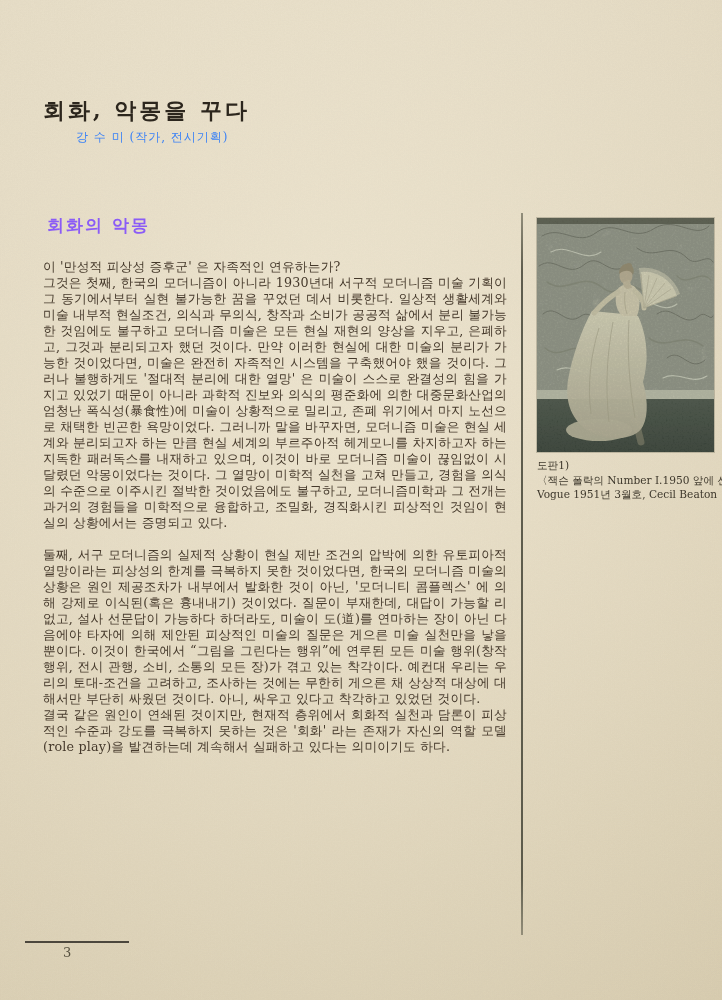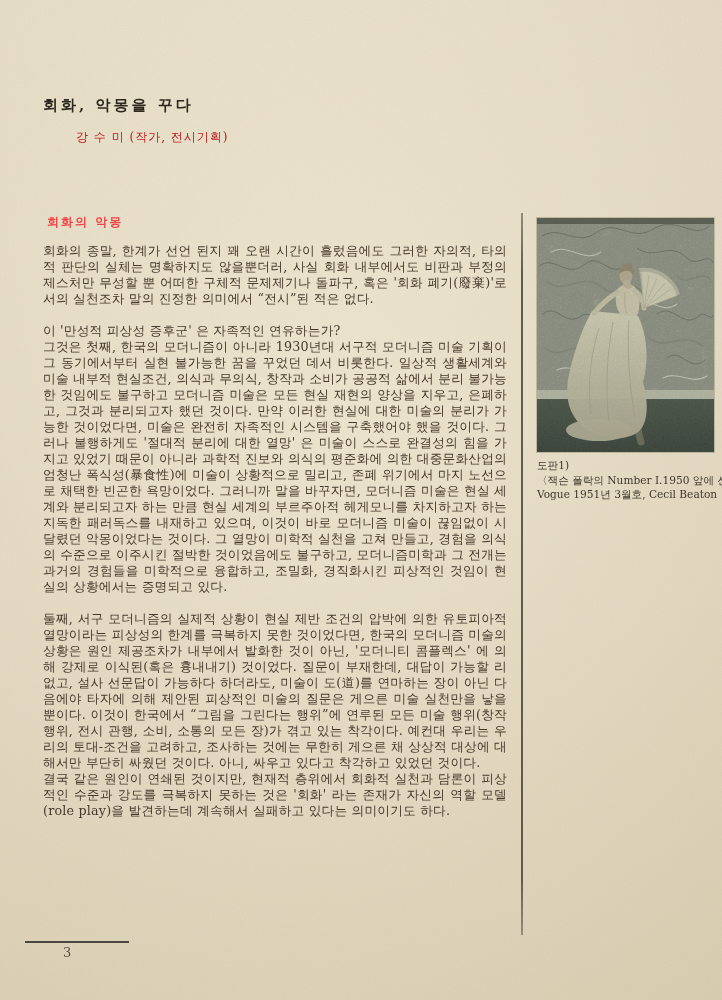--- a/index.html
+++ b/index.html
@@ -7,29 +7,29 @@
     width:722px;height:1000px;position:relative;overflow:hidden;
     font-family:"DejaVu Serif","Liberation Serif",serif;
     background:linear-gradient(160deg,#eee5cf 0%,#e9dfc7 45%,#e0d5b9 100%);
   }
   .vignette{position:absolute;inset:0;pointer-events:none;
     background:radial-gradient(ellipse 120% 115% at 48% 42%,rgba(255,250,235,0.25) 0%,rgba(120,100,60,0.06) 70%,rgba(90,75,45,0.16) 100%);}
   .paper-noise{position:absolute;inset:0;width:722px;height:1000px;opacity:.06;pointer-events:none;}
 
   .article-title{
     position:absolute;left:43px;top:96px;margin:0;
-    font-size:15px;font-weight:bold;letter-spacing:3px;color:#2c261d;
+    font-size:22px;font-weight:bold;letter-spacing:3px;color:#2c261d;
   }
   .author{
     position:absolute;left:76px;top:129px;margin:0;
-    font-size:12px;letter-spacing:1px;color:#b91c1c;
+    font-size:12px;letter-spacing:1px;color:#3b82f6;
   }
   .section-heading{
     position:absolute;left:47px;top:214px;margin:0;
-    font-size:12px;font-weight:bold;letter-spacing:2px;color:#ef4444;
+    font-size:17px;font-weight:bold;letter-spacing:2px;color:#8b5cf6;
   }
   .body{
     position:absolute;left:43px;top:243px;width:464px;color:#45392b;
     font-size:12.7px;line-height:16px;text-align:justify;letter-spacing:0.2px;
   }
   .body .block{margin:0 0 16px 0;}
   .body p{margin:0;text-justify:inter-character;}
 
   .column-rule{
     position:absolute;left:521px;top:213px;width:2px;height:722px;
@@ -55,21 +55,20 @@
   <rect width="722" height="1000" filter="url(#pnoise)"></rect>
 </svg>
 <div class="vignette"></div>
 
 <h1 class="article-title">회화, 악몽을 꾸다</h1>
 <div class="author">강 수 미 (작가, 전시기획)</div>
 <h2 class="section-heading">회화의 악몽</h2>
 
 <div class="body" id="article-body">
     <div class="block">
-      <p>회화의 종말, 한계가 선언 된지 꽤 오랜 시간이 흘렀음에도 그러한 자의적, 타의적 판단의 실체는 명확하지도 않을뿐더러, 사실  회화 내부에서도 비판과 부정의 제스처만 무성할 뿐 어떠한 구체적 문제제기나 돌파구, 혹은 '회화 폐기(廢棄)'로서의 실천조차 말의 진정한 의미에서 “전시”된 적은 없다.</p>
     </div>
     <div class="block">
       <p>이 '만성적 피상성 증후군' 은 자족적인 연유하는가?</p>
       <p>그것은 첫째, 한국의 모더니즘이 아니라 1930년대 서구적 모더니즘 미술 기획이 그 동기에서부터 실현 불가능한 꿈을 꾸었던 데서 비롯한다. 일상적 생활세계와 미술 내부적 현실조건, 의식과 무의식, 창작과 소비가 공공적 삶에서 분리 불가능한 것임에도 불구하고 모더니즘 미술은 모든 현실 재현의 양상을 지우고, 은폐하고, 그것과 분리되고자 했던 것이다. 만약 이러한 현실에 대한 미술의 분리가 가능한 것이었다면, 미술은 완전히 자족적인 시스템을 구축했어야 했을 것이다. 그러나 불행하게도 '절대적 분리에 대한 열망' 은 미술이 스스로 완결성의 힘을 가지고 있었기 때문이 아니라 과학적 진보와 의식의 평준화에 의한 대중문화산업의 엄청난 폭식성(暴食性)에 미술이 상황적으로 밀리고, 존폐 위기에서 마지 노선으로 채택한 빈곤한 욕망이었다. 그러니까 말을 바꾸자면, 모더니즘 미술은 현실 세계와 분리되고자 하는 만큼 현실 세계의 부르주아적 헤게모니를 차지하고자 하는 지독한 패러독스를 내재하고 있으며, 이것이 바로 모더니즘 미술이 끊임없이 시달렸던 악몽이었다는 것이다. 그 열망이 미학적 실천을 고쳐 만들고, 경험을 의식의 수준으로 이주시킨 절박한 것이었음에도 불구하고, 모더니즘미학과 그 전개는 과거의 경험들을 미학적으로 융합하고, 조밀화, 경직화시킨 피상적인 것임이 현실의 상황에서는 증명되고 있다.</p>
     </div>
     <div class="block">
       <p>둘째, 서구 모더니즘의 실제적 상황이 현실 제반 조건의 압박에 의한 유토피아적 열망이라는 피상성의 한계를 극복하지 못한 것이었다면, 한국의 모더니즘  미술의 상황은 원인 제공조차가 내부에서 발화한 것이 아닌, '모더니티 콤플렉스' 에 의해 강제로 이식된(혹은 흉내내기) 것이었다. 질문이 부재한데, 대답이 가능할 리 없고, 설사 선문답이 가능하다 하더라도, 미술이 도(道)를 연마하는 장이 아닌 다음에야 타자에 의해 제안된 피상적인 미술의 질문은 게으른 미술 실천만을 낳을 뿐이다. 이것이 한국에서 “그림을 그린다는 행위”에 연루된 모든 미술 행위(창작행위, 전시 관행, 소비, 소통의 모든 장)가 겪고 있는 착각이다. 예컨대 우리는 우리의 토대-조건을 고려하고, 조사하는 것에는 무한히 게으른 채 상상적 대상에 대해서만 부단히 싸웠던 것이다. 아니, 싸우고 있다고 착각하고 있었던 것이다.</p>
       <p>결국 같은 원인이 연쇄된 것이지만, 현재적 층위에서 회화적 실천과 담론이 피상적인 수준과 강도를 극복하지 못하는 것은 '회화' 라는 존재가 자신의 역할 모델(role play)을 발견하는데 계속해서 실패하고 있다는 의미이기도 하다.</p>
     </div>
   </div>

